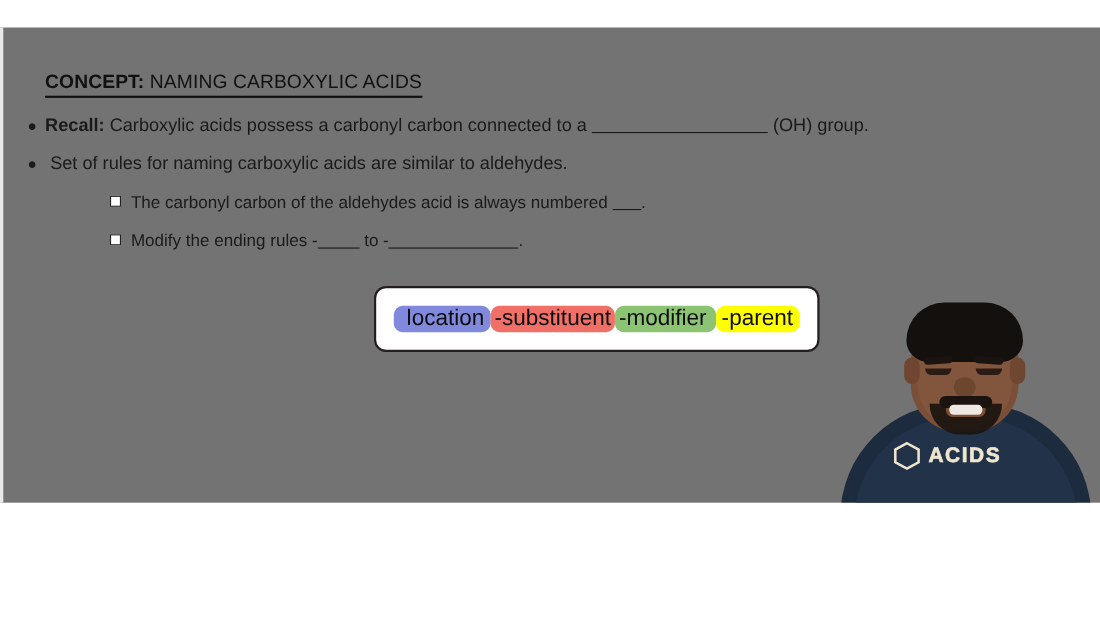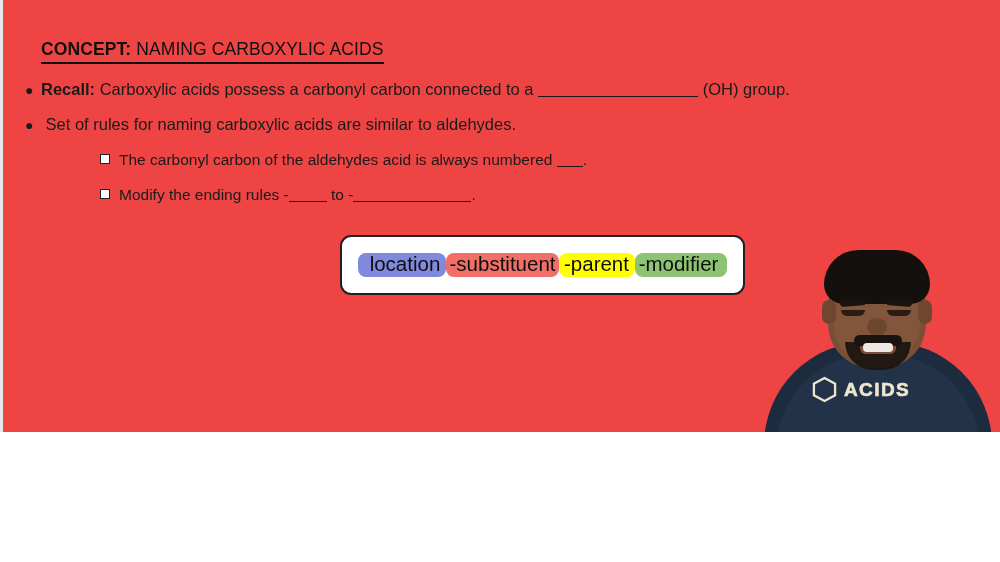--- a/index.html
+++ b/index.html
@@ -11,24 +11,25 @@
     width: 1000px;
     height: 562px;
     background: #ffffff;
     font-family: "Liberation Sans", sans-serif;
     overflow: hidden;
   }
   .slide {
     position: relative;
     width: 1000px;
     height: 432px;
-    background: #ef4444;
+    background: #737373;
     box-sizing: border-box;
     border-left: 3px solid #e8e8e8;
     overflow: hidden;
+    margin-top: 25px;
   }
 
   
   .concept-title {
     position: absolute;
     left: 38px;
     top: 40px;
     font-size: 17.5px;
     color: #111111;
     white-space: nowrap;
@@ -291,25 +292,25 @@
     <span class="sq"></span><span>Modify the ending rules -</span><span class="blank blank-md"></span><span> to -</span><span class="blank blank-lg"></span><span>.</span>
   </div>
 
   <div class="name-bar" style="border-color: rgb(35, 31, 32);">
     <div class="seg location" style="background: rgb(129, 137, 221);">
       <span class="txt">location</span>
     </div>
     <div class="seg substituent" style="background: rgb(240, 112, 104);">
       <span class="txt"><span>-</span><span>substituent</span></span>
     </div>
+    <div class="seg modifier" style="background: rgb(140, 196, 116);">
+      <span class="txt"><span>-</span><span>modifier</span></span>
+    </div>
     <div class="seg parent" style="background: rgb(255, 255, 0);">
       <span class="txt"><span>-</span><span>parent</span></span>
-    </div>
-    <div class="seg modifier" style="background: rgb(140, 196, 116);">
-      <span class="txt"><span>-</span><span>modifier</span></span>
     </div>
   </div>
 
   <div class="video-overlay">
     <div class="person">
       <div class="neck"></div>
       <div class="shoulders" style="background: rgb(29, 43, 63);"></div>
       <div class="shoulders-shade"></div>
       <div class="head"></div>
       <div class="head-shade"></div>

